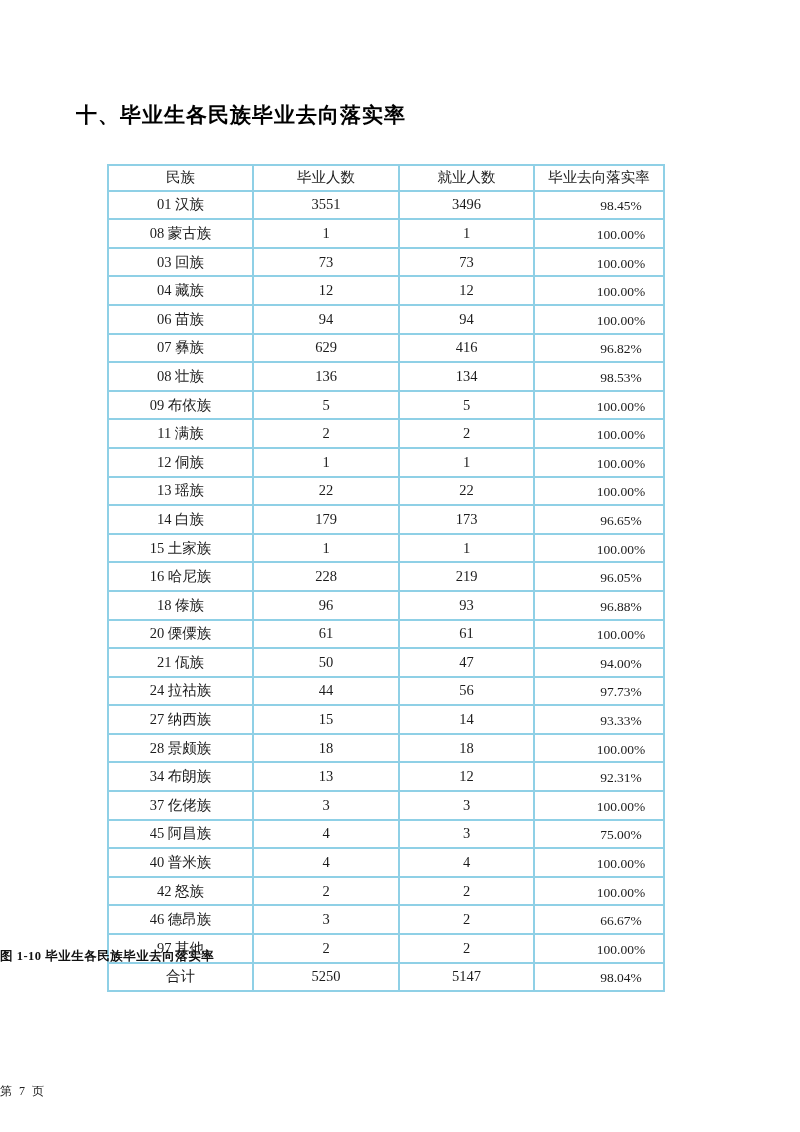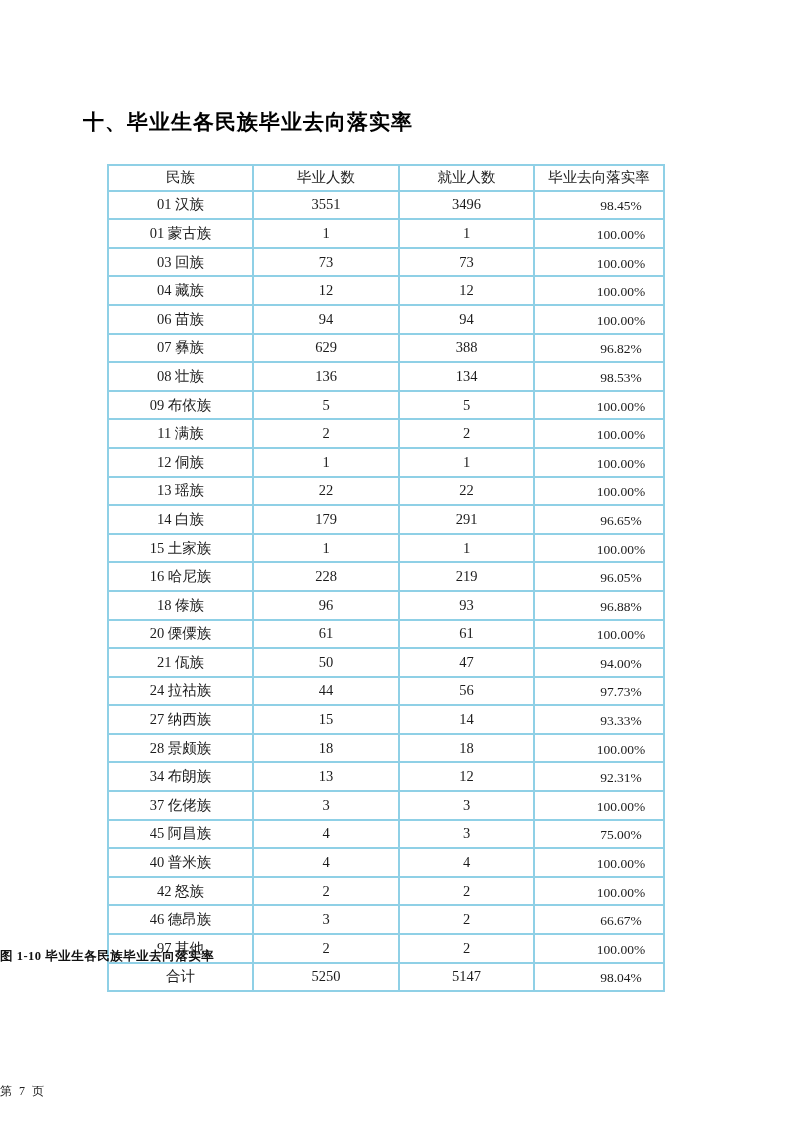--- a/index.html
+++ b/index.html
@@ -13,21 +13,21 @@
     height: 1132px;
     background: #ffffff;
     font-family: "Liberation Serif", "DejaVu Serif", serif;
     color: #1f1f1f;
     overflow: hidden;
   }
   .section-title {
     position: absolute;
     left: 68px;
     top: 93px;
-    margin: 15px;
+    margin: 8px;
     font-family: "Liberation Sans", "DejaVu Sans", sans-serif;
     font-size: 21px;
     font-weight: bold;
     color: #000000;
     letter-spacing: 1px;
     white-space: nowrap;
   }
   table.ethnic-table {
     position: absolute;
     left: 107px;
@@ -98,21 +98,21 @@
       </tr>
     </thead>
     <tbody id="table-body">
         <tr>
           <td>01 汉族</td>
           <td>3551</td>
           <td>3496</td>
           <td class="rate">98.45%</td>
         </tr>
         <tr>
-          <td>01 蒙古族</td>
+          <td>08 蒙古族</td>
           <td>1</td>
           <td>1</td>
           <td class="rate">100.00%</td>
         </tr>
         <tr>
           <td>03 回族</td>
           <td>73</td>
           <td>73</td>
           <td class="rate">100.00%</td>
         </tr>
@@ -124,21 +124,21 @@
         </tr>
         <tr>
           <td>06 苗族</td>
           <td>94</td>
           <td>94</td>
           <td class="rate">100.00%</td>
         </tr>
         <tr>
           <td>07 彝族</td>
           <td>629</td>
-          <td>388</td>
+          <td>416</td>
           <td class="rate">96.82%</td>
         </tr>
         <tr>
           <td>08 壮族</td>
           <td>136</td>
           <td>134</td>
           <td class="rate">98.53%</td>
         </tr>
         <tr>
           <td>09 布依族</td>
@@ -160,21 +160,21 @@
         </tr>
         <tr>
           <td>13 瑶族</td>
           <td>22</td>
           <td>22</td>
           <td class="rate">100.00%</td>
         </tr>
         <tr>
           <td>14 白族</td>
           <td>179</td>
-          <td>291</td>
+          <td>173</td>
           <td class="rate">96.65%</td>
         </tr>
         <tr>
           <td>15 土家族</td>
           <td>1</td>
           <td>1</td>
           <td class="rate">100.00%</td>
         </tr>
         <tr>
           <td>16 哈尼族</td>

